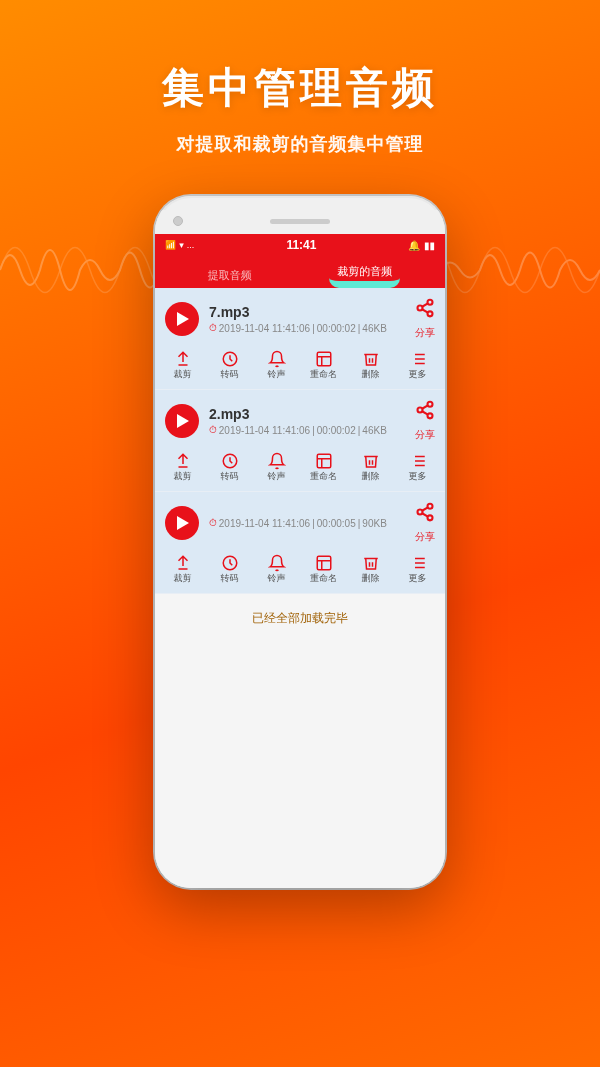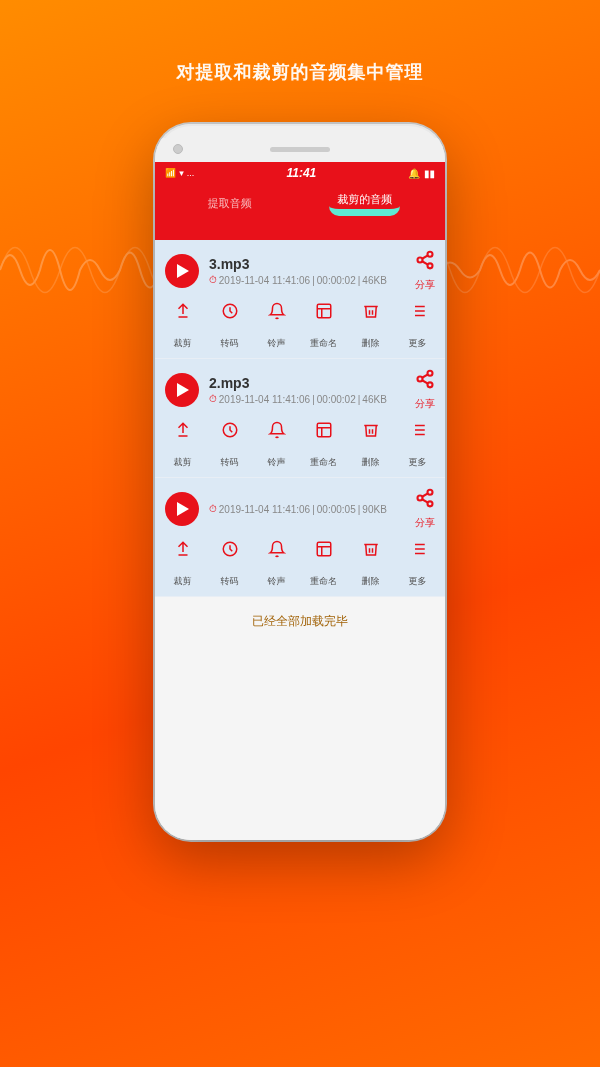--- a/index.html
+++ b/index.html
@@ -100,36 +100,35 @@
       display: flex;
       align-items: center;
       gap: 3px;
       font-size: 9px;
     }
 
     .status-time {
       font-size: 12px;
       font-weight: 600;
       text-align: center;
-      font-style: italic;
     }
 
     .status-right {
       display: flex;
       align-items: center;
       gap: 3px;
     }
 
     
     .tab-bar {
       background: #e8111a;
       display: flex;
       align-items: center;
       justify-content: space-around;
-      padding: 6px 10px 24px;
+      padding: 6px 10px 0;
     }
 
     .tab-item {
       font-size: 11px;
       color: rgba(255,255,255,0.7);
       padding: 2px 8px;
       border-radius: 10px;
       cursor: pointer;
     }
 
@@ -223,21 +222,21 @@
       display: flex;
       justify-content: space-around;
       padding: 6px 4px 8px;
       background: #dce9f5;
     }
 
     .action-btn {
       display: flex;
       flex-direction: column;
       align-items: center;
-      gap: 17px;
+      gap: 0;
       cursor: pointer;
       color: #555;
       font-size: 9px;
       min-width: 36px;
     }
 
     .action-btn svg {
       width: 18px;
       height: 18px;
     }
@@ -262,20 +261,21 @@
   </style>
 </head>
 <body>
 
 <svg class="waveform-bg" viewBox="0 0 600 100" xmlns="http://www.w3.org/2000/svg">
   <path d="M0,50 Q10,20 20,50 Q30,80 40,50 Q50,10 60,50 Q70,90 80,50 Q90,30 100,50 Q110,70 120,50 Q130,15 140,50 Q150,85 160,50 Q170,25 180,50 Q190,75 200,50 Q210,35 220,50 Q230,65 240,50 Q250,10 260,50 Q270,90 280,50 Q290,30 300,50 Q310,70 320,50 Q330,20 340,50 Q350,80 360,50 Q370,10 380,50 Q390,90 400,50 Q410,25 420,50 Q430,75 440,50 Q450,35 460,50 Q470,65 480,50 Q490,20 500,50 Q510,80 520,50 Q530,15 540,50 Q550,85 560,50 Q570,30 580,50 Q590,70 600,50" fill="none" stroke="white" stroke-width="2"></path>
   <path d="M0,50 Q15,5 30,50 Q45,95 60,50 Q75,5 90,50 Q105,95 120,50 Q135,5 150,50 Q165,95 180,50 Q195,5 210,50 Q225,95 240,50 Q255,5 270,50 Q285,95 300,50 Q315,5 330,50 Q345,95 360,50 Q375,5 390,50 Q405,95 420,50 Q435,5 450,50 Q465,95 480,50 Q495,5 510,50 Q525,95 540,50 Q555,5 570,50 Q585,95 600,50" fill="none" stroke="white" stroke-width="1.5" opacity="0.6"></path>
 </svg>
 
 <div class="header-section">
+  <div class="main-title">集中管理音频</div>
   <div class="sub-title">对提取和裁剪的音频集中管理</div>
 </div>
 
 <div class="phone-wrapper">
   <div class="phone">
 
     <div class="phone-top">
       <div class="phone-camera"></div>
       <div class="phone-speaker"></div>
       <div class="phone-sensor"></div>
@@ -300,21 +300,21 @@
     </div>
 
     <div class="content-area">
 
       <div class="audio-item">
         <div class="audio-item-header">
           <div class="play-btn">
             <div class="play-icon"></div>
           </div>
           <div class="audio-info">
-            <div class="audio-name">3.mp3</div>
+            <div class="audio-name">7.mp3</div>
             <div class="audio-meta">
               <span class="clock-icon">⏱</span>
               <span>2019-11-04 11:41:06</span>
               <span>|</span>
               <span>00:00:02</span>
               <span>|</span>
               <span>46KB</span>
             </div>
           </div>
           <div class="share-btn">

